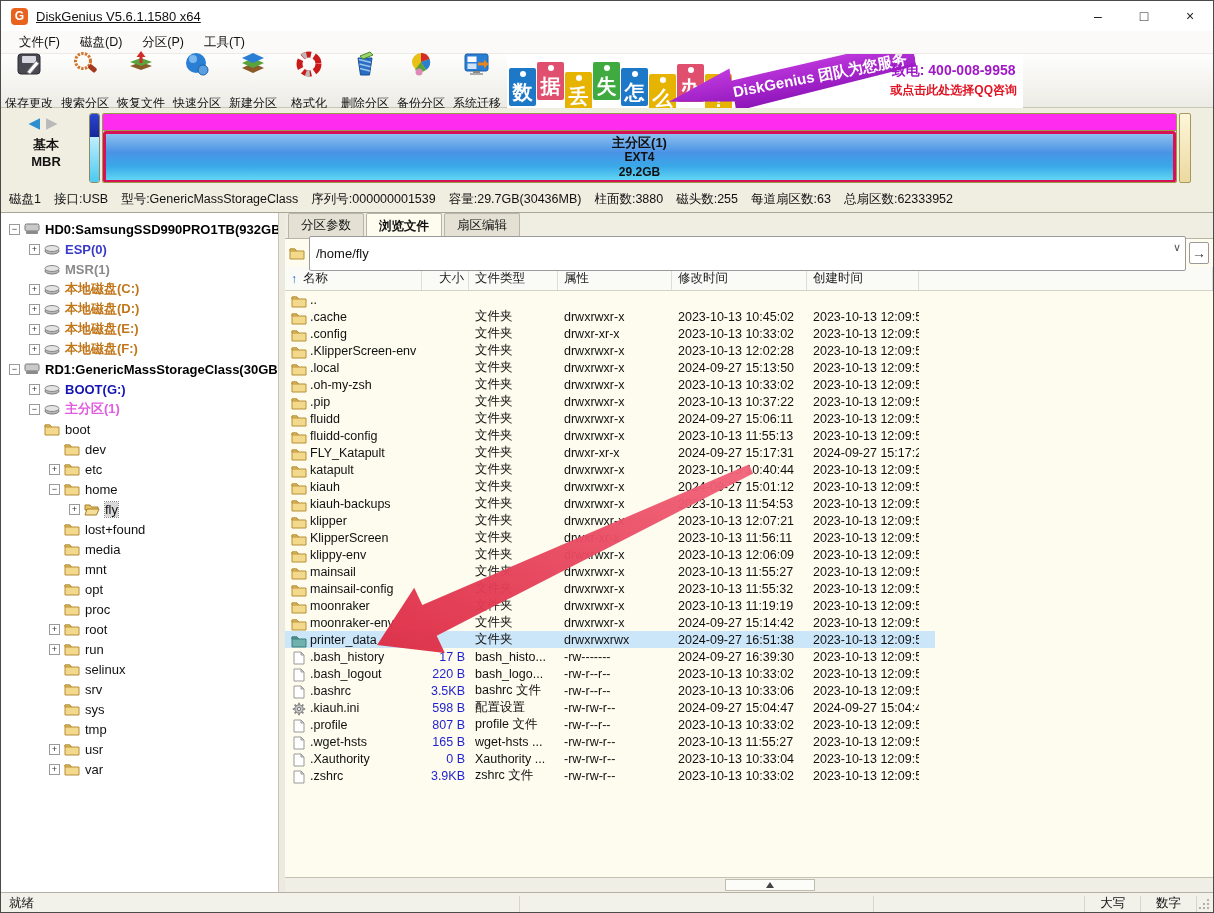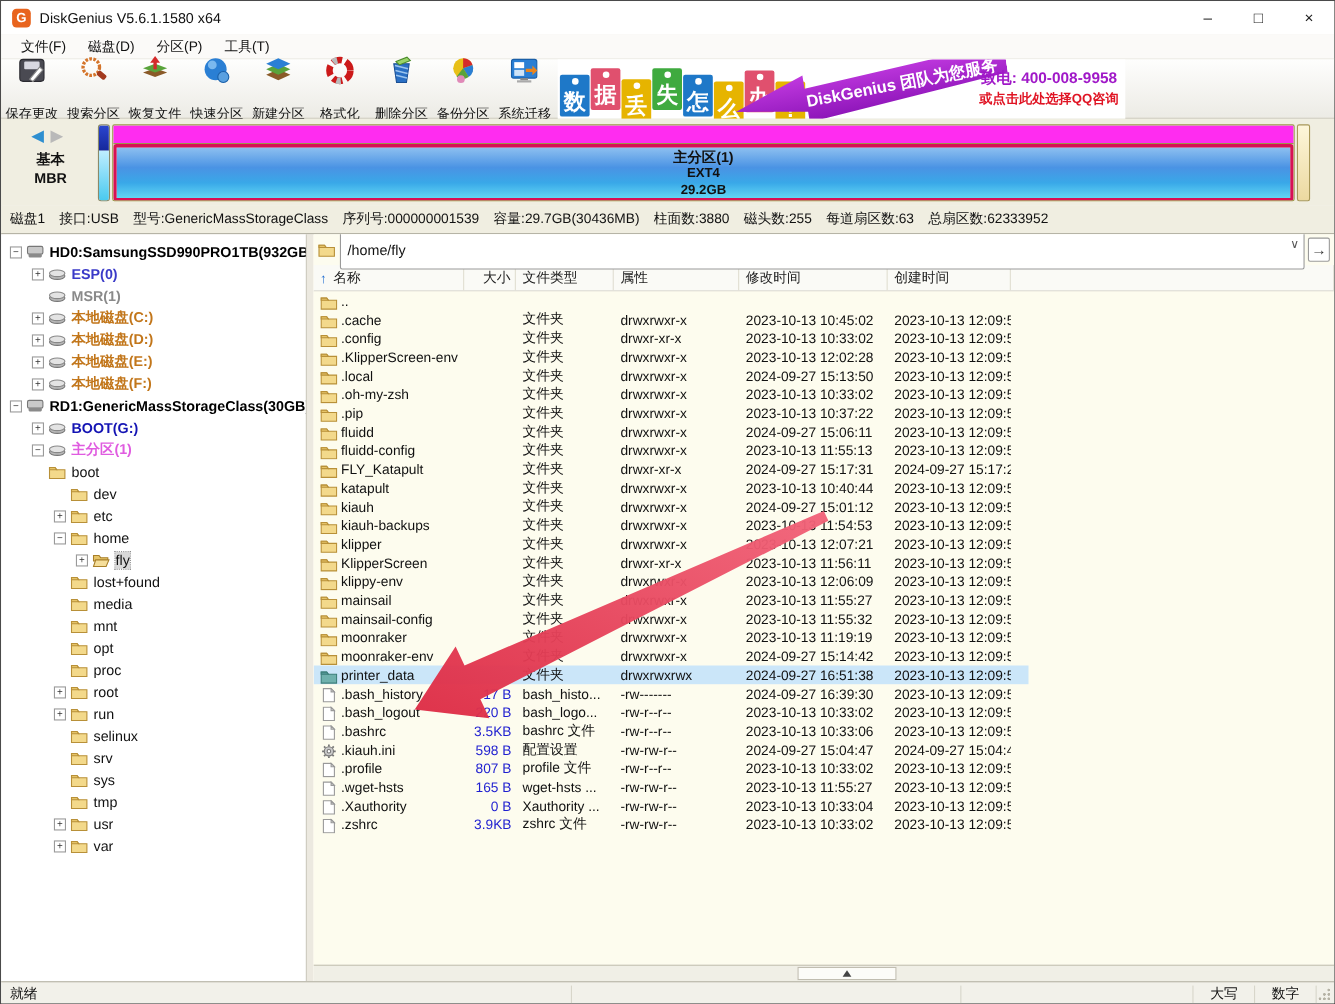--- a/index.html
+++ b/index.html
@@ -3,21 +3,21 @@
 <meta charset="utf-8">
 <style>
   * { margin:0; padding:0; box-sizing:border-box; }
   html,body { width:1214px; height:913px; overflow:hidden; }
   body { font-family:"Liberation Sans","DejaVu Sans",sans-serif; font-size:12px; color:#111; }
   .window { position:relative; width:1214px; height:913px; background:#f5f4ee; border:1px solid #4a4a4a; overflow:hidden; }
 
   
   .titlebar { position:absolute; left:0; top:0; width:100%; height:30px; background:#ffffff; display:flex; align-items:center; }
   .app-logo { width:17px; height:17px; margin:0 8px 0 10px; background:#e8641e; border-radius:4px; color:#fff; font-weight:bold; font-size:12px; display:flex; align-items:center; justify-content:center; }
-  .title-text { font-size:13px; color:#111; }
+  .title-text { font-size:13px; color:#111;text-decoration:underline; }
   .win-controls { margin-left:auto; display:flex; height:100%; }
   .win-btn { width:46px; height:100%; display:flex; align-items:center; justify-content:center; font-size:14px; color:#222; }
 
   
   .menubar { position:absolute; left:0; top:30px; width:100%; height:23px; background:#fbfaf8; display:flex; align-items:center; padding-left:8px; border-bottom:1px solid #eceae4; }
   .menu-item { padding:3px 10px; font-size:12.5px; }
 
   
   .toolbar { position:absolute; left:0; top:53px; width:100%; height:54px; background:linear-gradient(#fefefd,#ecebe5); border-bottom:1px solid #c9c6b8; display:flex; align-items:center; }
   .tbtn { width:56px; height:52px; display:flex; flex-direction:column; align-items:center; justify-content:center; gap:17px; }
@@ -520,20 +520,25 @@
           <span class="texp">+</span>
           <span class="ticon16"><svg width="16" height="14" viewBox="0 0 16 14">
               <path d="M1 3 h5 l1.5 2 H15 v8 H1 z" fill="#f3d98b" stroke="#b89038"></path>
               <path d="M1 3 h5 l1.5 2 H1 z" fill="#e6c468" stroke="#b89038"></path>
             </svg></span>
           <span class="tlabel ">var</span>
         </div>
       </div>
     <div class="splitter"></div>
     <div class="right-panel">
+      <div class="tabs" id="tabs">
+          <div class="tab">分区参数</div>
+          <div class="tab active">浏览文件</div>
+          <div class="tab">扇区编辑</div>
+        </div>
       <div class="pathbar">
         <span class="ticon16" id="pathfoldericon" style="width:16px;height:14px;margin-right:4px;"><svg width="16" height="14" viewBox="0 0 16 14">
               <path d="M1 3 h5 l1.5 2 H15 v8 H1 z" fill="#f3d98b" stroke="#b89038"></path>
               <path d="M1 3 h5 l1.5 2 H1 z" fill="#e6c468" stroke="#b89038"></path>
             </svg></span>
         <div class="path-combo">
           <span>/home/fly</span>
           <span class="combo-chev">∨</span>
         </div>
         <div class="go-btn">→</div>

